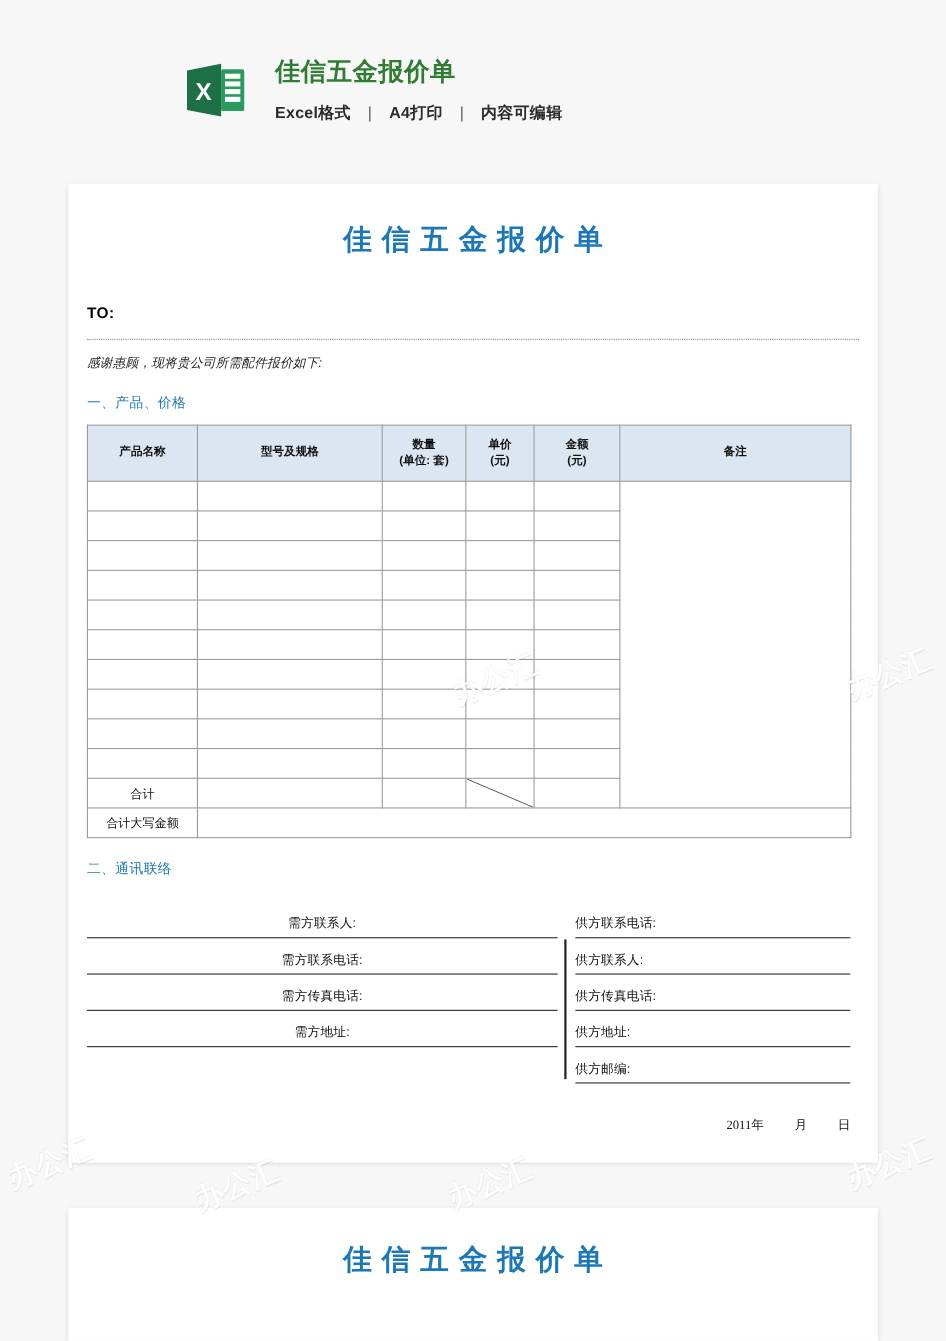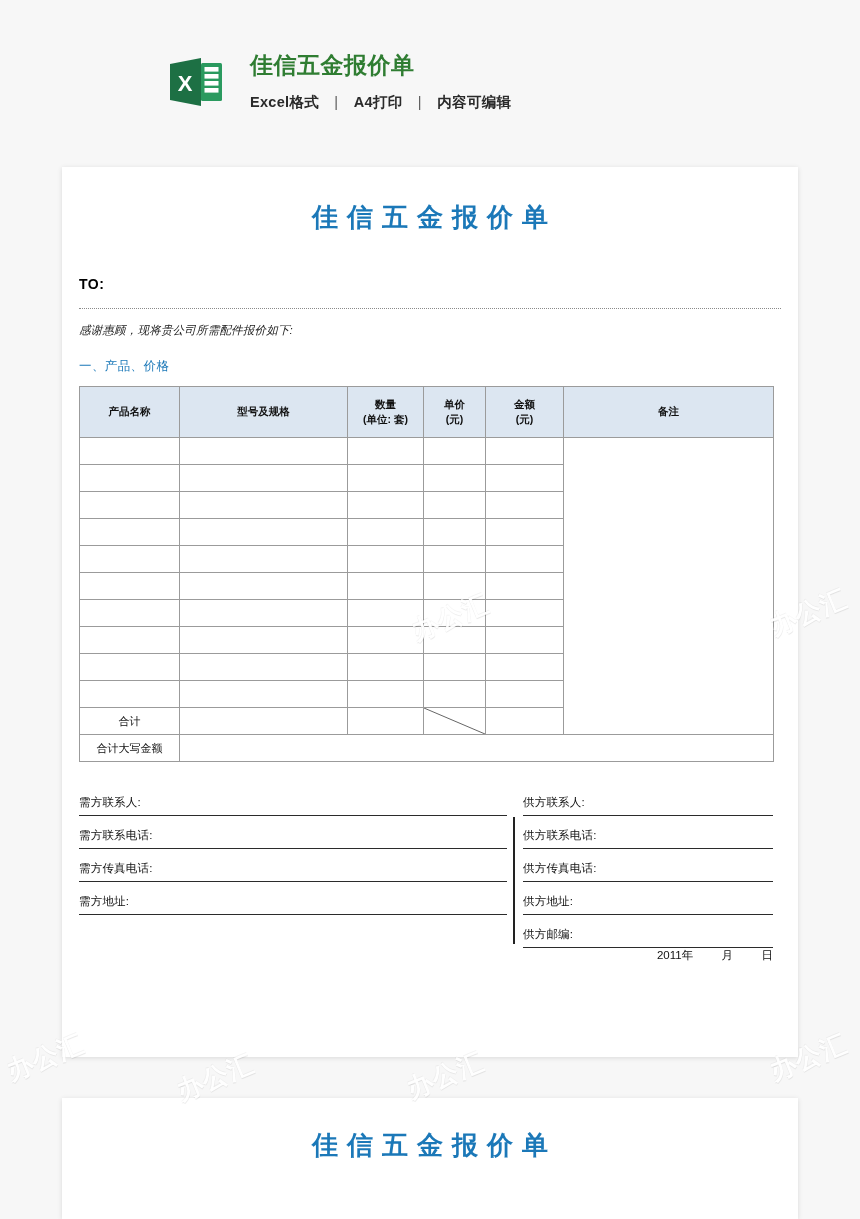--- a/index.html
+++ b/index.html
@@ -166,21 +166,21 @@
   }
   td.slash .dl line { stroke: #000; stroke-width: 1.4; }
 
   
   .contacts {
     margin-top: 33px;
     display: flex;
     position: relative;
   }
   .contacts .col { flex: 0 0 auto; }
-  .col-left  { width: 428px; }
+  .col-left  { width: 428px; text-align: center; }
   .col-right { width: 266px; margin-left: 0; }
   .contacts .vrule {
     position: absolute;
     left: 434px;
     top: 22px;
     bottom: 4px;
     width: 2px;
     background: #222;
   }
   .cline {
@@ -188,24 +188,26 @@
     color: #111;
     padding-bottom: 5px;
     border-bottom: 1px solid #2b2b2b;
     margin-bottom: 12px;
     letter-spacing: .2px;
   }
   .col-right .cline { margin-left: 16px; }
   .cline:last-child { margin-bottom: 0; }
 
   .date-row {
+    margin-top: 30px;
     text-align: right;
     font-size: 11.5px;
     color: #111;
     padding-right: 8px;
+    font-family: Liberation Serif, serif;
   }
   .date-row .gap { display: inline-block; width: 22px; }
 </style>
 </head>
 <body>
 
 <div class="stage">
 
   <div class="banner">
     <div class="banner-inner">
@@ -357,34 +359,35 @@
               </td>
               <td></td>
             </tr>
             <tr>
               <td class="lbl">合计大写金额</td>
               <td colspan="5"></td>
             </tr>
           </tbody>
       </table>
 
+      <div class="sec-head">二、通讯联络</div>
 
       <div class="contacts">
         <div class="vrule"></div>
 
         <div class="col col-left">
           <div class="cline">需方联系人:</div>
           <div class="cline">需方联系电话:</div>
           <div class="cline">需方传真电话:</div>
           <div class="cline">需方地址:</div>
         </div>
 
         <div class="col col-right">
+          <div class="cline">供方联系电话:</div>
           <div class="cline">供方联系人:</div>
-          <div class="cline">供方联系电话:</div>
           <div class="cline">供方传真电话:</div>
           <div class="cline">供方地址:</div>
           <div class="cline">供方邮编:</div>
         </div>
       </div>
 
       <div class="date-row">
         <span>2011年</span>
         <span class="gap"></span>
         <span>月</span>

